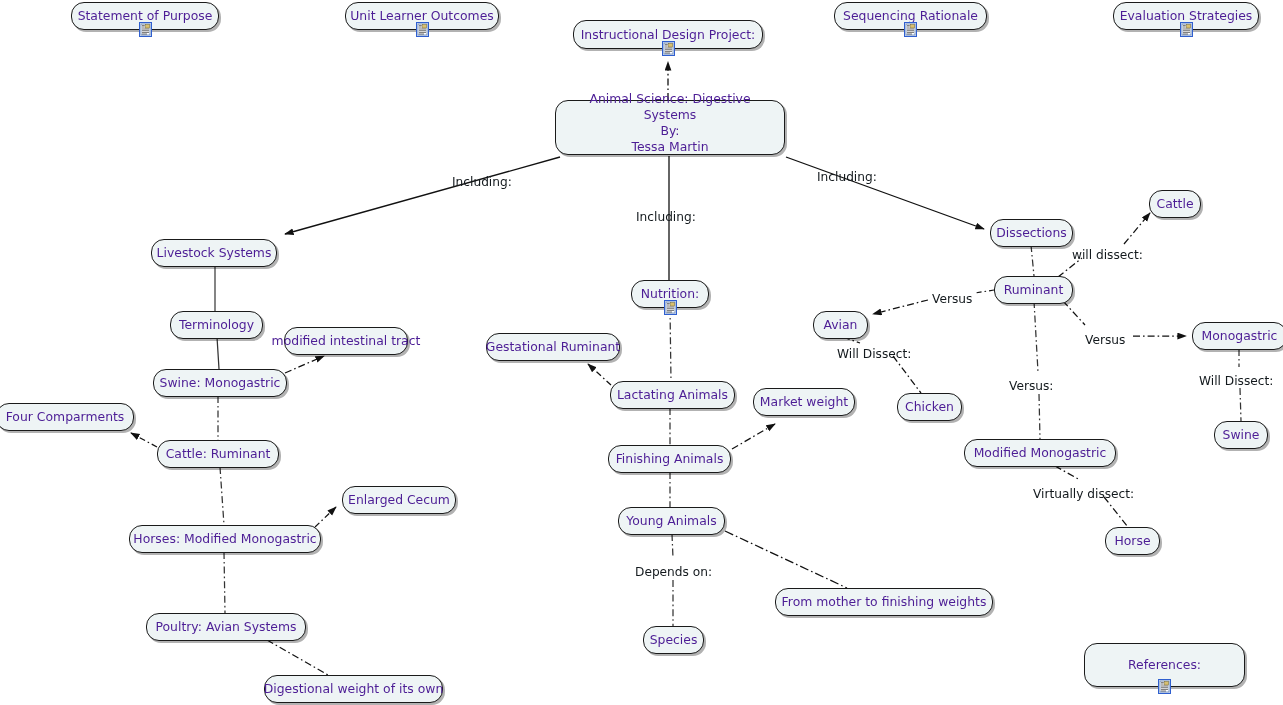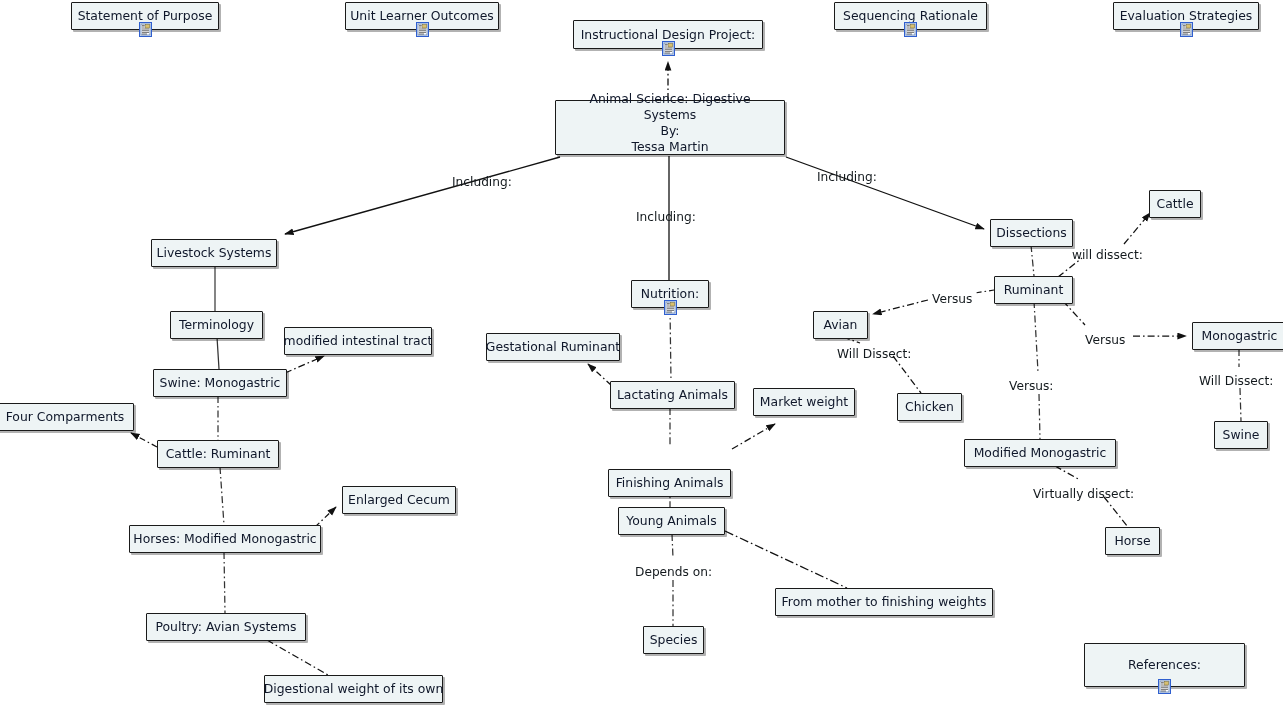--- a/index.html
+++ b/index.html
@@ -23,23 +23,23 @@
     top: 0;
     width: 1283px;
     height: 705px;
     pointer-events: none;
   }
   .node {
     position: absolute;
     box-sizing: border-box;
     background: #eef4f5;
     border: 1.3px solid #1a1a1a;
-    border-radius: 1px;
+    border-radius: 13px;
     box-shadow: 2px 2px 0 rgba(0,0,0,0.30);
-    color: #0f172a;
+    color: #4c1d95;
     font-size: 12.4px;
     line-height: 13.6px;
     text-align: center;
     display: flex;
     align-items: center;
     justify-content: center;
     padding: 13px 7px;
     white-space: nowrap;
     z-index: 5;
   }
@@ -269,21 +269,21 @@
           <line x1="3" y1="8.7" x2="10" y2="8.7" stroke="#333" stroke-width="0.7"></line>
           <line x1="3" y1="10.4" x2="10" y2="10.4" stroke="#333" stroke-width="0.7"></line>
           <line x1="3" y1="12.0" x2="8" y2="12.0" stroke="#333" stroke-width="0.7"></line>
         </svg>
       </div>
       <div class="node multiline" style="left: 555px; top: 100px; width: 230px; height: 55px;">Animal Science: Digestive Systems
 By:
 Tessa Martin</div>
       <div class="node" style="left: 151px; top: 239px; width: 126px; height: 26px;">Livestock Systems</div>
       <div class="node" style="left: 170px; top: 311px; width: 93px; height: 26px;">Terminology</div>
-      <div class="node" style="left: 284px; top: 327px; width: 148px; height: 26px;">modified intestinal tract</div>
+      <div class="node" style="left: 284px; top: 327px; width: 124px; height: 26px;">modified intestinal tract</div>
       <div class="node" style="left: 153px; top: 369px; width: 134px; height: 27px;">Swine: Monogastric</div>
       <div class="node" style="left: -4px; top: 403px; width: 138px; height: 27px;">Four Comparments</div>
       <div class="node" style="left: 157px; top: 440px; width: 122px; height: 27px;">Cattle: Ruminant</div>
       <div class="node" style="left: 342px; top: 486px; width: 114px; height: 27px;">Enlarged Cecum</div>
       <div class="node" style="left: 129px; top: 525px; width: 192px; height: 27px;">Horses: Modified Monogastric</div>
       <div class="node" style="left: 146px; top: 613px; width: 160px; height: 27px;">Poultry: Avian Systems</div>
       <div class="node" style="left: 264px; top: 675px; width: 179px; height: 27px;">Digestional weight of its own</div>
       <div class="node" style="left: 631px; top: 280px; width: 78px; height: 28px;">
         <span>Nutrition:</span>
         <svg class="doc-icon" viewBox="0 0 13 15">
@@ -294,21 +294,21 @@
           <line x1="3" y1="5.0" x2="5.8" y2="5.0" stroke="#333" stroke-width="0.7"></line>
           <line x1="3" y1="7.0" x2="10" y2="7.0" stroke="#333" stroke-width="0.7"></line>
           <line x1="3" y1="8.7" x2="10" y2="8.7" stroke="#333" stroke-width="0.7"></line>
           <line x1="3" y1="10.4" x2="10" y2="10.4" stroke="#333" stroke-width="0.7"></line>
           <line x1="3" y1="12.0" x2="8" y2="12.0" stroke="#333" stroke-width="0.7"></line>
         </svg>
       </div>
       <div class="node" style="left: 486px; top: 333px; width: 134px; height: 26px;">Gestational Ruminant</div>
       <div class="node" style="left: 610px; top: 381px; width: 125px; height: 27px;">Lactating Animals</div>
       <div class="node" style="left: 753px; top: 388px; width: 102px; height: 27px;">Market weight</div>
-      <div class="node" style="left: 608px; top: 469px; width: 123px; height: 27px;">Finishing Animals</div>
+      <div class="node" style="left: 608px; top: 445px; width: 123px; height: 27px;">Finishing Animals</div>
       <div class="node" style="left: 618px; top: 507px; width: 107px; height: 27px;">Young Animals</div>
       <div class="node" style="left: 775px; top: 588px; width: 218px; height: 27px;">From mother to finishing weights</div>
       <div class="node" style="left: 643px; top: 626px; width: 61px; height: 27px;">Species</div>
       <div class="node" style="left: 990px; top: 219px; width: 83px; height: 26px;">Dissections</div>
       <div class="node" style="left: 1149px; top: 190px; width: 52px; height: 25px;">Cattle</div>
       <div class="node" style="left: 994px; top: 276px; width: 79px; height: 25px;">Ruminant</div>
       <div class="node" style="left: 813px; top: 311px; width: 55px; height: 26px;">Avian</div>
       <div class="node" style="left: 897px; top: 393px; width: 65px; height: 26px;">Chicken</div>
       <div class="node" style="left: 1192px; top: 322px; width: 95px; height: 27px;">Monogastric</div>
       <div class="node" style="left: 1214px; top: 421px; width: 54px; height: 26px;">Swine</div>

